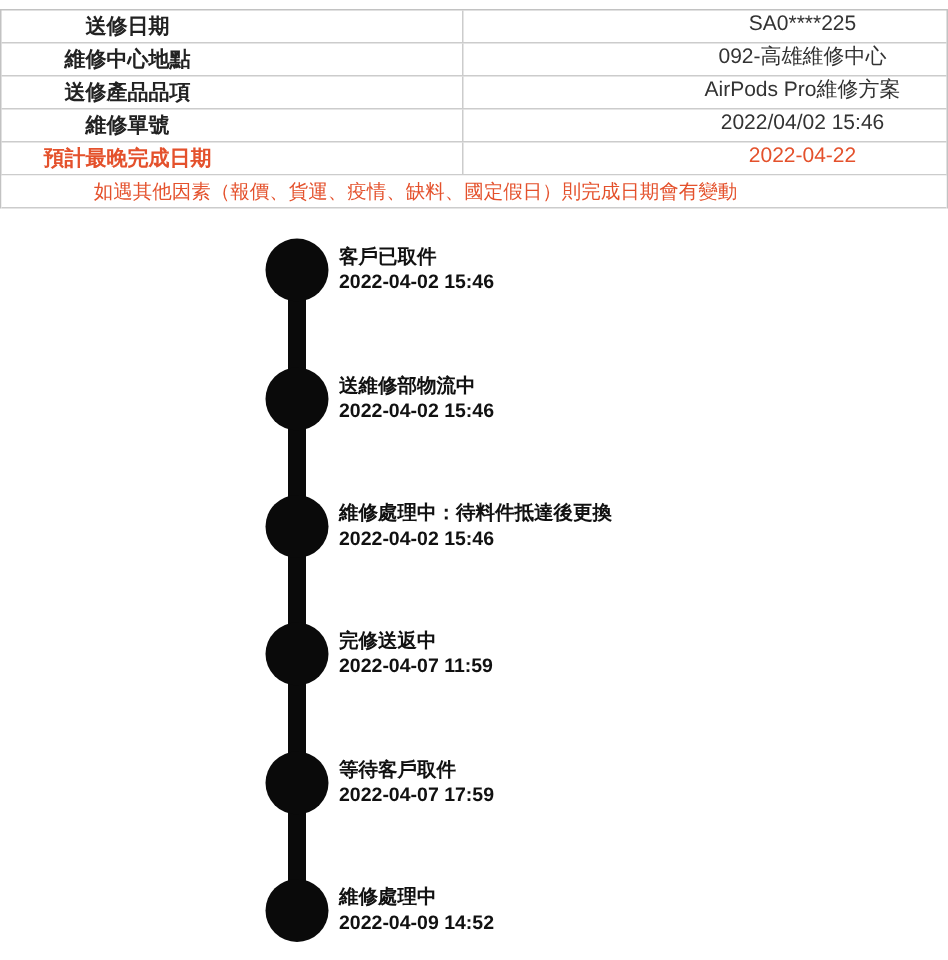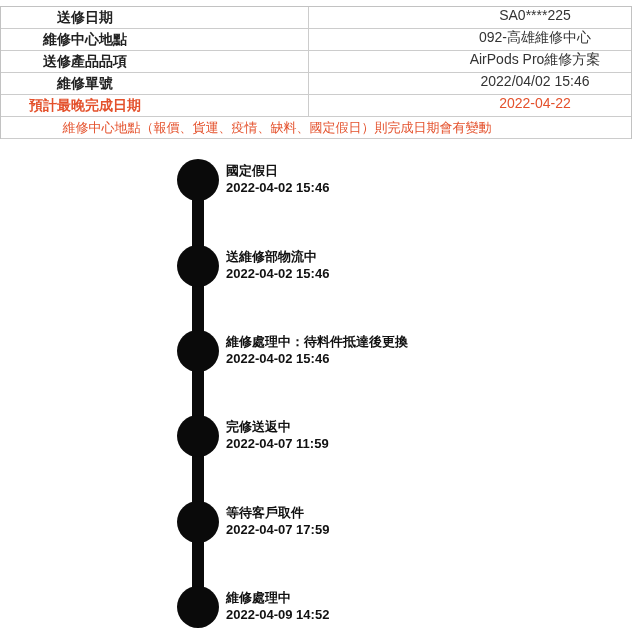--- a/index.html
+++ b/index.html
@@ -108,30 +108,30 @@
         <div class="info-row highlight">
           <div class="info-label">
             <span class="info-label-inner">預計最晚完成日期</span>
           </div>
           <div class="info-value">
             <span class="info-value-inner">2022-04-22</span>
           </div>
         </div>
       </div>
     <div class="note-row">
-      <span class="note-inner">維修中心地點（報價、貨運、疫情、缺料、國定假日）則完成日期會有變動</span>
+      <span class="note-inner">如遇其他因素（報價、貨運、疫情、缺料、國定假日）則完成日期會有變動</span>
     </div>
   </div>
 
   <div class="timeline">
     <div class="tl-line"></div>
     <div id="timeline-items">
         <div class="tl-dot" style="top: 159px;"></div>
         <div class="tl-text" style="top: 162px;">
-          <div class="tl-title">國定假日</div>
+          <div class="tl-title">客戶已取件</div>
           <div class="tl-date">2022-04-02 15:46</div>
         </div>
         <div class="tl-dot" style="top: 245px;"></div>
         <div class="tl-text" style="top: 248px;">
           <div class="tl-title">送維修部物流中</div>
           <div class="tl-date">2022-04-02 15:46</div>
         </div>
         <div class="tl-dot" style="top: 330px;"></div>
         <div class="tl-text" style="top: 333px;">
           <div class="tl-title">維修處理中：待料件抵達後更換</div>

